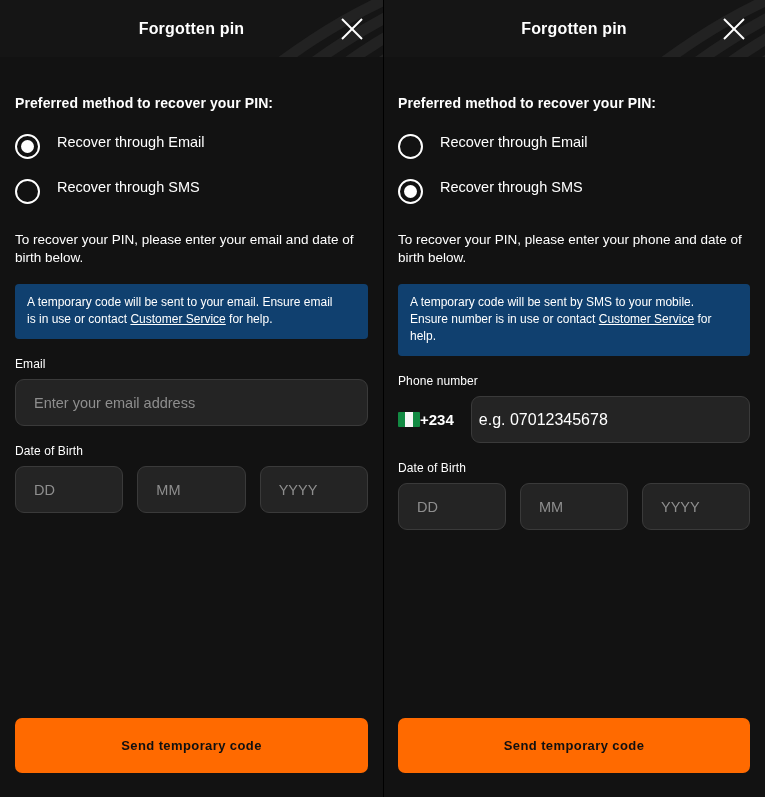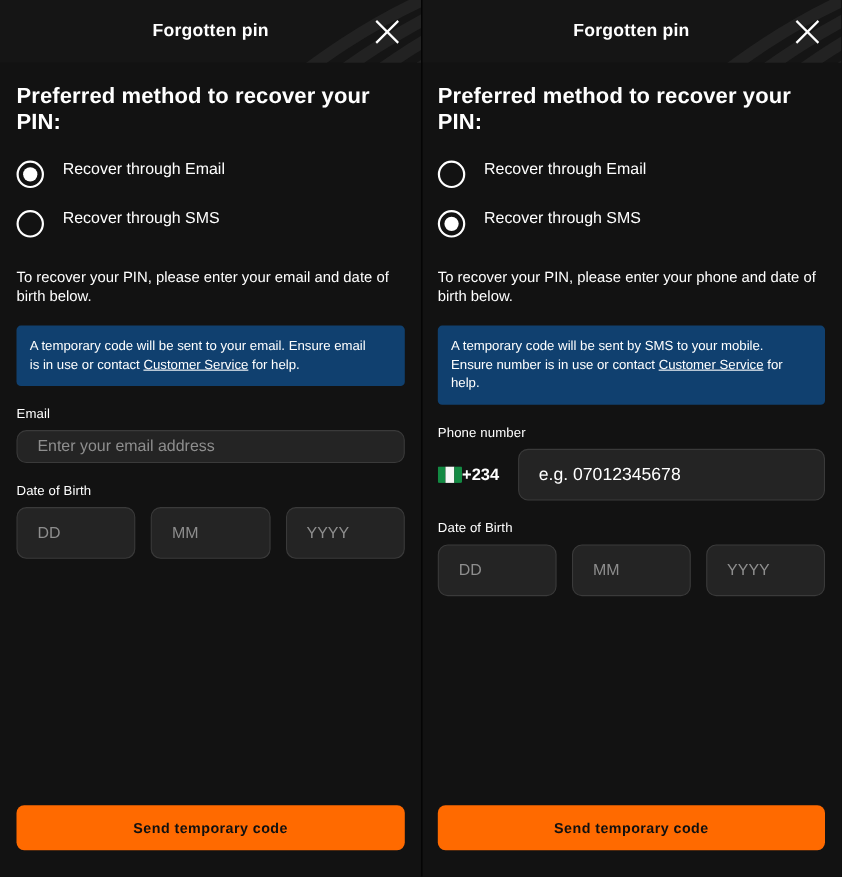--- a/index.html
+++ b/index.html
@@ -75,22 +75,22 @@
 
   
   .body {
     flex: 1 1 auto;
     padding: 0 15px;
     display: flex;
     flex-direction: column;
     position: relative;
   }
   .section-title {
-    margin-top: 20px;
-    font-size: 20px;
+    margin-top: 38px;
+    font-size: 14px;
     font-weight: bold;
     color: #ffffff;
     letter-spacing: 0.1px;
   }
   .radio-group { margin-top: 23px; }
   .radio-row {
     display: flex;
     align-items: flex-start;
     height: 28px;
     margin-bottom: 17px;
@@ -149,21 +149,21 @@
 
   .field-label {
     margin-top: 18px;
     font-size: 12px;
     color: #ffffff;
     letter-spacing: 0.1px;
   }
 
   .input-box {
     margin-top: 8px;
-    height: 30px;
+    height: 47px;
     border-radius: 9px;
     border: 1px solid #3a3a3a;
     background: #242424;
     box-sizing: border-box;
     display: flex;
     align-items: center;
     padding: 0 18px;
     font-size: 14.5px;
     color: #8e8e8e;
     cursor: text;
@@ -201,21 +201,21 @@
   .phone-input {
     margin-left: 17px;
     flex: 1 1 auto;
     height: 47px;
     border-radius: 9px;
     border: 1px solid #3a3a3a;
     background: #242424;
     box-sizing: border-box;
     display: flex;
     align-items: center;
-    padding: 0 18px;
+    padding: 0 7px;
     cursor: text;
   }
 
   .dob-row {
     margin-top: 8px;
     display: flex;
     gap: 14px;
   }
   .dob-box {
     flex: 1 1 0;
@@ -229,21 +229,21 @@
     padding: 0 18px;
     font-size: 14.5px;
     color: #8e8e8e;
     cursor: text;
   }
 
   .spacer { flex: 1 1 auto; }
 
   .submit-btn {
     margin: 0 0 24px 0;
-    height: 41px;
+    height: 55px;
     border-radius: 7px;
     background: #ff6a00;
     color: #101010;
     font-size: 13px;
     font-weight: bold;
     letter-spacing: 0.4px;
     display: flex;
     align-items: center;
     justify-content: center;
     border: none;

